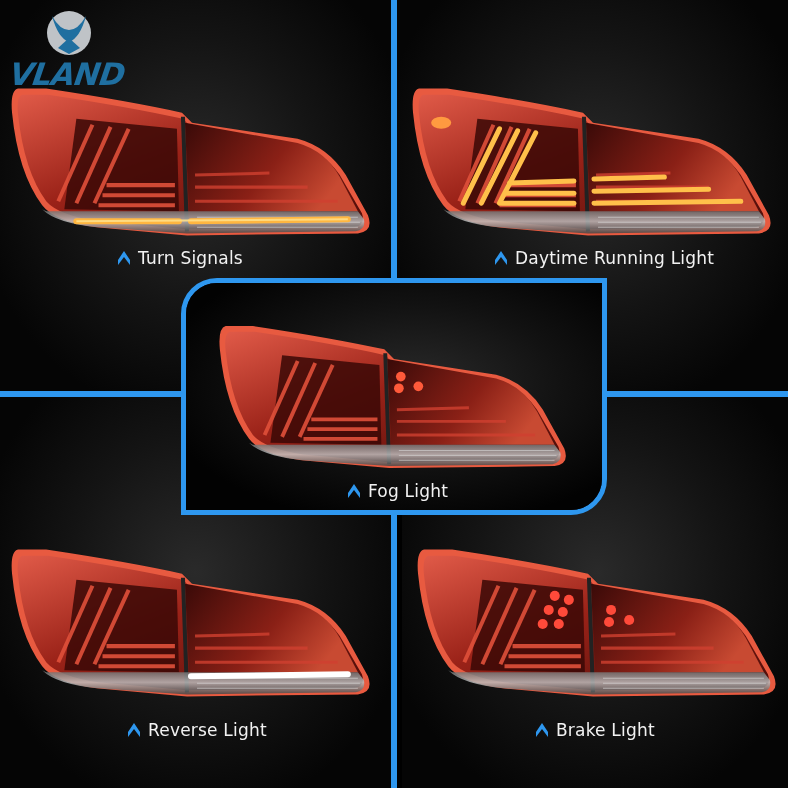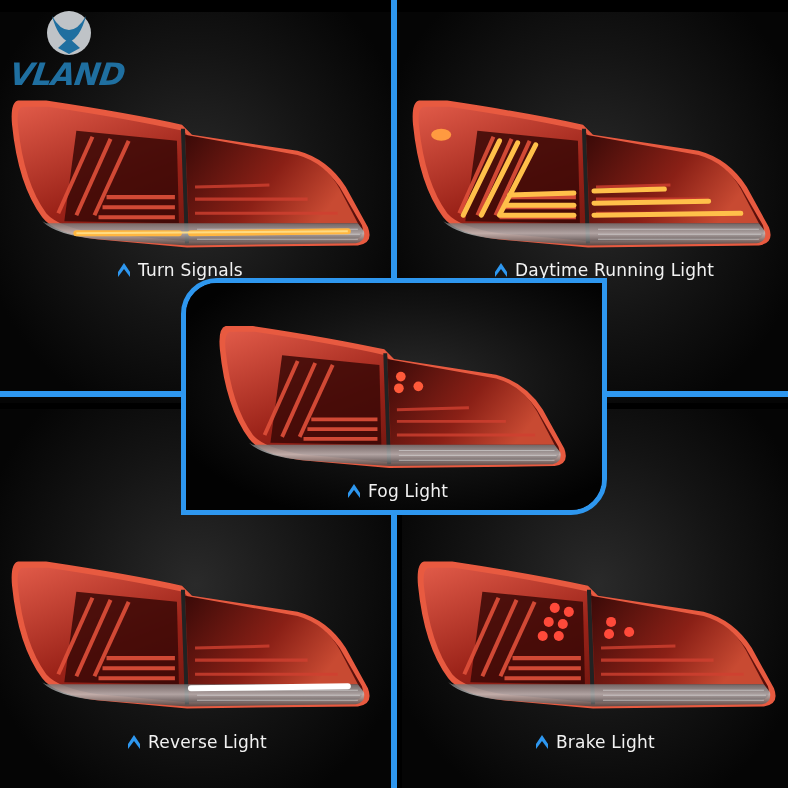--- a/index.html
+++ b/index.html
@@ -1,17 +1,17 @@
 <!DOCTYPE html>
 <html><head>
 <meta charset="utf-8">
 <style>
   html, body { margin:0; padding:0; background:#000; }
   body { width:788px; height:788px; position:relative; overflow:hidden; font-family:"DejaVu Sans", sans-serif; }
-  .panel { position:absolute; background:radial-gradient(ellipse at 50% 45%, #2a2a2a 0%, #141414 45%, #050505 80%); overflow:hidden;margin-top:12px; }
+  .panel { position:absolute; background:radial-gradient(ellipse at 50% 45%, #2a2a2a 0%, #141414 45%, #050505 80%); overflow:hidden; }
   .line { position:absolute; background:#2e97ef; }
   .caption { position:absolute; display:flex; align-items:center; gap:8px; color:#f2f2f2; font-size:17px; letter-spacing:0.2px; white-space:nowrap; }
   .chev { width:12px; height:14px; display:inline-block; }
   .lamp { position:absolute; }
   .center-frame { position:absolute; left:181px; top:278px; width:426px; height:237px; background:#0f172a; border:5px solid #2e97ef; border-radius:36px 0 36px 0; box-sizing:border-box; overflow:hidden; }
   .center-inner { position:absolute; inset:0; background:radial-gradient(ellipse at 55% 45%, #2a2a2a 0%, #121212 45%, #020202 80%); }
   .logo { position:absolute; left:4px; top:4px; width:126px; height:86px; }
   .logo-text { position:absolute; left:6px; top:52px; font-family:"DejaVu Sans", sans-serif; font-weight:bold; font-style:italic; font-size:31px; color:#1f6fa0; letter-spacing:-1px; transform:skewX(-8deg); }
 </style>
 </head>

